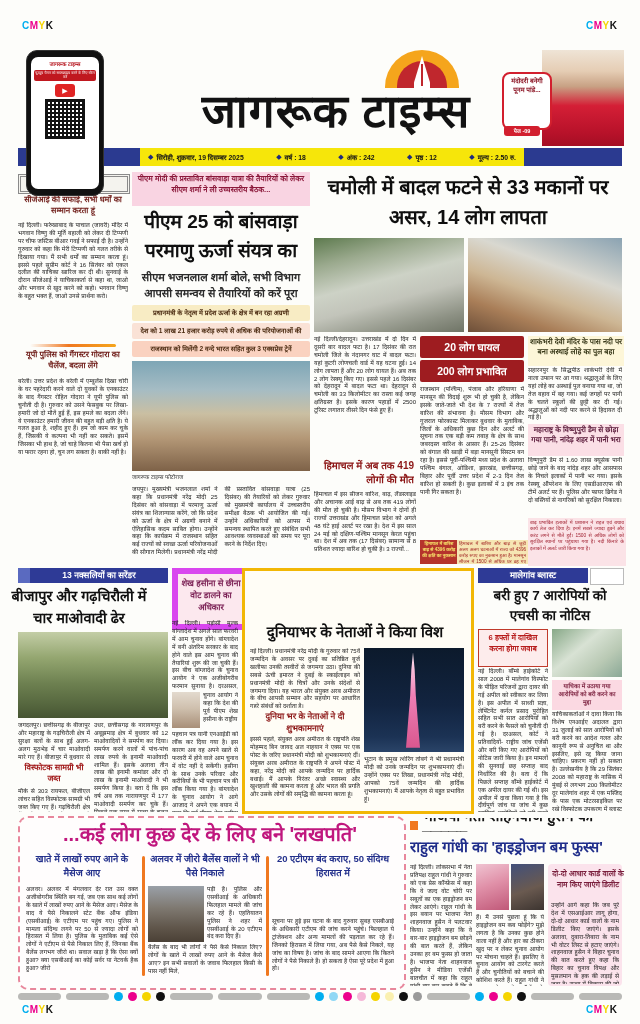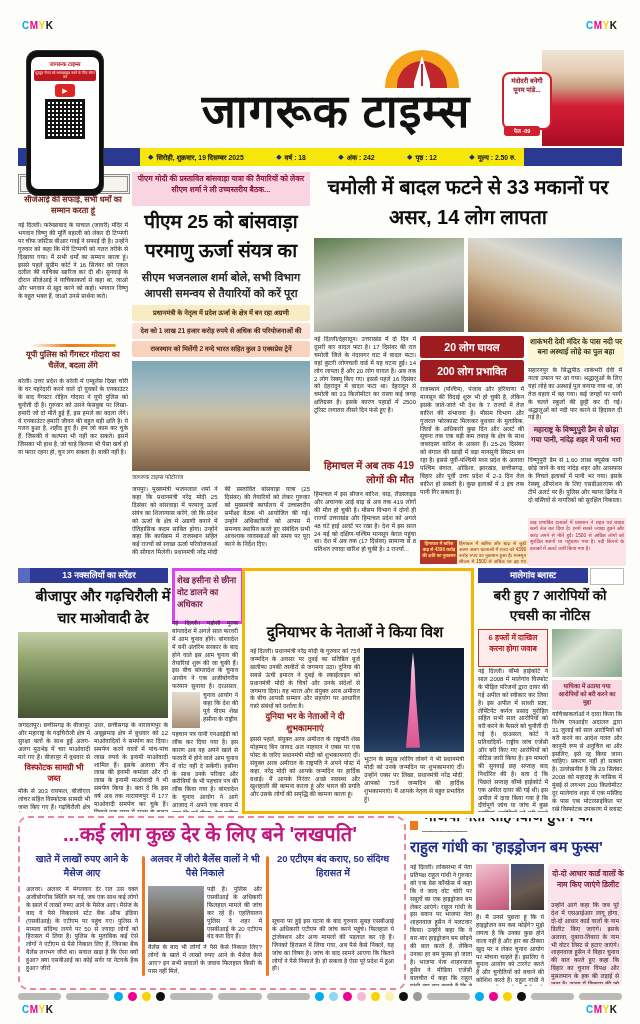--- a/index.html
+++ b/index.html
@@ -54,21 +54,21 @@
   .note-text{background:#f6e6b4;color:#a02020;font-size:4.6px;line-height:1.3;text-align:justify;padding:1px 2px;}
   .sr-head1{background:#fdf6d8;color:#3a3a1a;font-weight:bold;font-size:7.4px;line-height:1.35;text-align:center;padding:1px;}
   .sr-head2{background:#fbdfe6;color:#5a1a3a;font-weight:bold;font-size:7.4px;line-height:1.35;text-align:center;padding:1px;}
   .sr-note{background:#fbe3e7;color:#a02030;font-size:4.8px;line-height:1.35;text-align:justify;padding:2px;}
   
   .blue-label{background:#2e3a96;color:#fff;font-weight:bold;font-size:8.6px;line-height:15px;text-align:center;}
   .blue-sq{background:#5a6ac0;}
   .nx-head{font-size:14.5px;font-weight:bold;line-height:1.5;text-align:center;color:#101010;}
   .ph-soldiers{background:linear-gradient(180deg,#c3cda6 0%,#94a670 30%,#6d8050 60%,#55663e 85%,#465432 100%);}
   .red-sub{color:#a01818;font-weight:bold;font-size:8px;line-height:1.4;text-align:center;}
-  .hs-box{background:#fce8ee;border:3px solid #d946ef;color:#7c2256;font-weight:bold;font-size:8.4px;line-height:1.45;padding:3px 2px;}
+  .hs-box{background:#fce8ee;border:6px solid #d946ef;color:#7c2256;font-weight:bold;font-size:8.4px;line-height:1.45;text-align:center;padding:3px 2px;}
   .ph-hasina{background:linear-gradient(180deg,#e3dace 0%,#cfc0ae 45%,#a88f78 100%);}
   .burj-box{border:3px solid #f2b705;background:#fffdf6;}
   .bj-head{font-size:15px;font-weight:bold;line-height:1.55;text-align:center;color:#101010;}
   .bj-sub{color:#8c1616;font-weight:bold;font-size:8.6px;line-height:1.4;text-align:center;}
   .ph-burj{background:linear-gradient(180deg,#0c1a2c 0%,#122440 55%,#1b3254 85%,#2a4468 100%);}
   .tower{position:absolute;left:42%;top:4%;width:14%;height:92%;background:linear-gradient(180deg,#fde9f2 0%,#ef7fb4 45%,#d9578f 100%);clip-path:polygon(50% 0,62% 18%,70% 45%,100% 100%,0 100%,30% 45%,38% 18%);}
   .mg-head{font-size:13.5px;font-weight:bold;line-height:1.5;text-align:center;color:#101010;}
   .mg-box{border:1.5px solid #c0392b;background:#fdecec;color:#b71c1c;font-weight:bold;font-size:7.6px;line-height:1.4;text-align:center;padding:3px 2px;}
   .ph-court{background:linear-gradient(140deg,#87a887 0%,#d8e2d4 40%,#b9c9b4 70%,#8aa896 100%);}
   .mg-cap{background:#fbd9e2;color:#7a1f3d;font-weight:bold;font-size:6px;line-height:1.35;text-align:center;padding:2px;}
@@ -179,21 +179,21 @@
   <div class="b note-text" style="left:457px;top:540px;width:67px;height:22px;">हिमाचल में बारिश और बाढ़ से जुड़ी अलग अलग घटनाओं में राज्य को 4396 करोड़ रुपए का नुकसान हुआ है। मानसून सीजन में 1500 से अधिक घर ढह गए और 3000 से ज्यादा मकानों को आंशिक क्षति पहुंची है। नदी किनारे बसे लोगों को सुरक्षित स्थानों पर भेजा गया है।</div>
 
   <div class="b sr-head1" style="left:528px;top:336px;width:94px;height:28px;">शाकंभरी देवी मंदिर के पास नदी पर बना अस्थाई लोहे का पुल बहा</div>
   <div class="b bt" style="left:528px;top:367px;width:94px;height:54px;">सहारनपुर के सिद्धपीठ शाकंभरी देवी में नाला उफान पर आ गया। श्रद्धालुओं के लिए यहां लोहे का अस्थाई पुल बनाया गया था, जो तेज बहाव में बह गया। कई जगहों पर पानी के चलते स्कूलों की छुट्टी कर दी गई। श्रद्धालुओं को नदी पार करने से हिदायत दी गई है।</div>
   <div class="b sr-head2" style="left:528px;top:424px;width:94px;height:30px;">महाराष्ट्र के विष्णुपुरी डैम से छोड़ा गया पानी, नांदेड़ शहर में पानी भरा</div>
   <div class="b bt" style="left:528px;top:457px;width:94px;height:58px;">विष्णुपुरी डैम से 1.60 लाख क्यूसेक पानी छोड़े जाने के बाद नांदेड़ शहर और आसपास के निचले इलाकों में पानी भर गया। इसके रेस्क्यू ऑपरेशन के लिए एसडीआरएफ की टीमें अलर्ट पर हैं। पुलिस और फायर ब्रिगेड ने दो बस्तियों से नागरिकों को सुरक्षित निकाला।</div>
   <div class="b sr-note" style="left:528px;top:518px;width:94px;height:44px;">बाढ़ प्रभावित इलाकों में प्रशासन ने राहत एवं बचाव कार्य तेज कर दिया है। इनमें सबसे ज्यादा डूबने और करंट लगने से मौतें हुईं। 1500 से अधिक लोगों को सुरक्षित स्थानों पर पहुंचाया गया है। नदी किनारे के इलाकों में अलर्ट जारी किया गया है।</div>
 
   <div class="b blue-sq" style="left:18px;top:568px;width:12px;height:15px;"></div>
   <div class="b blue-label" style="left:30px;top:568px;width:138px;height:15px;">13 नक्सलियों का सरेंडर</div>
-  <div class="b nx-head" style="left:28px;top:586px;width:150px;height:44px;">बीजापुर और गढ़चिरौली में चार माओवादी ढेर</div>
+  <div class="b nx-head" style="left:4px;top:586px;width:150px;height:44px;">बीजापुर और गढ़चिरौली में चार माओवादी ढेर</div>
   <div class="b ph-soldiers" style="left:18px;top:632px;width:150px;height:86px;"></div>
   <div class="b bt" style="left:18px;top:722px;width:72px;height:38px;">जगदलपुर। छत्तीसगढ़ के बीजापुर और महाराष्ट्र के गढ़चिरौली क्षेत्र में सुरक्षा बलों के साथ हुई अलग-अलग मुठभेड़ में चार माओवादी मारे गए हैं। बीजापुर में बुधवार से चल रही मुठभेड़ में दो माओवादियों के शव बरामद किए गए हैं।</div>
   <div class="b red-sub" style="left:18px;top:762px;width:72px;height:24px;">विस्फोटक सामग्री भी जब्त</div>
   <div class="b bt" style="left:18px;top:788px;width:72px;height:24px;">मौके से 303 रायफल, बीजीएल लांचर सहित विस्फोटक सामग्री भी जब्त किए गए हैं। गढ़चिरौली क्षेत्र में भी मुठभेड़ के बाद दो माओवादियों के शव बरामद किए गए। पुलिस पार्टी की सर्चिंग में...</div>
   <div class="b bt" style="left:94px;top:722px;width:74px;height:90px;">उधर, छत्तीसगढ़ के नारायणपुर के अबूझमाड़ क्षेत्र में बुधवार को 12 माओवादियों ने समर्पण कर दिया। समर्पण करने वालों में पांच-पांच लाख रुपये के इनामी माओवादी शामिल हैं। इसके अलावा तीन लाख की इनामी कमांडर और दो लाख के इनामी माओवादी ने भी समर्पण किया है। बता दें कि इस वर्ष अब तक नारायणपुर में 177 माओवादी समर्पण कर चुके हैं। पिछले एक साल में राज्य के चलन 150 मुठभेड़ और 46-3 में अधिक माओवादी मारे जा चुके हैं, जबकि 1500 से अधिक आत्मसमर्पण कर चुके हैं।</div>
 
   <div class="b hs-box" style="left:172px;top:568px;width:62px;height:44px;">शेख हसीना से छीना वोट डालने का अधिकार</div>
   <div class="b bt" style="left:172px;top:620px;width:66px;height:70px;">नई दिल्ली। पड़ोसी मुल्क बांग्लादेश में अगले साल फरवरी में आम चुनाव होंगे। बांग्लादेश में बनी अंतरिम सरकार के बाद होने वाले इस आम चुनाव की तैयारियां शुरू की जा चुकी हैं। इस बीच बांग्लादेश के चुनाव आयोग ने एक अजीबोगरीब फरमान सुनाया है। दरअसल, बांग्लादेश के</div>
   <div class="b ph-hasina" style="left:172px;top:692px;width:28px;height:36px;"></div>
   <div class="b bt" style="left:203px;top:692px;width:35px;height:36px;">चुनाव आयोग ने कहा कि देश की पूर्व पीएम शेख हसीना के राष्ट्रीय</div>

